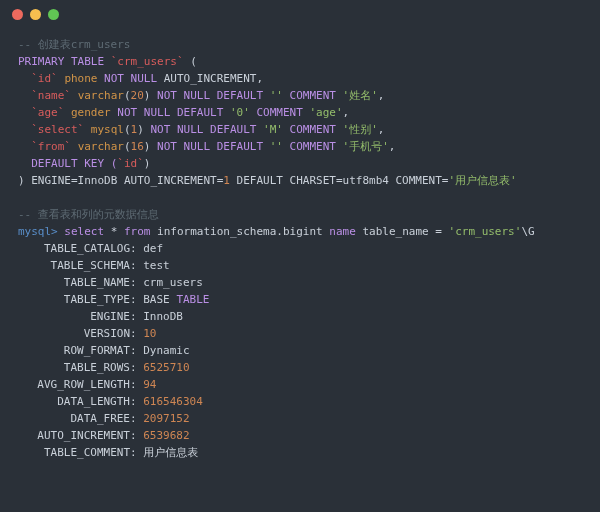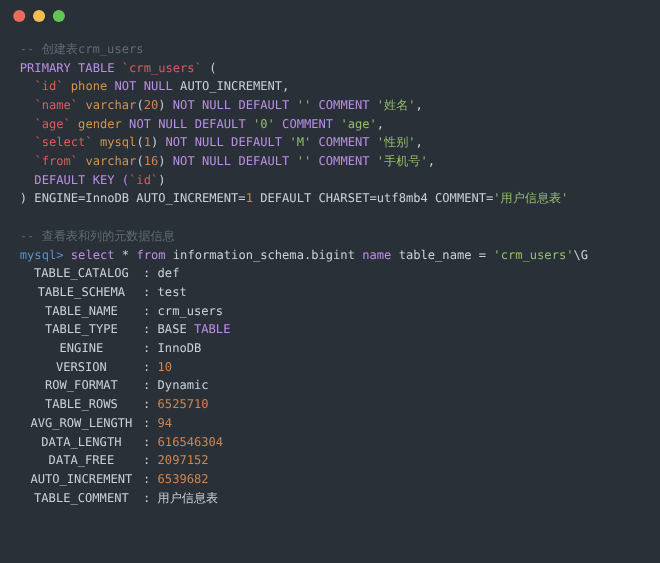--- a/index.html
+++ b/index.html
@@ -22,21 +22,21 @@
   .cm{color:#5e6b74}     
   .kw{color:#ba8fe5}     
   .bt{color:#d75c5c}     
   .ty{color:#d19448}     
   .nm{color:#cf8653}     
   .st{color:#94bd6b}     
   .pl{color:#c9d0d9}     
   .pr{color:#598ec9}
   .hl{color:#cf8653}     
   .row{display:block}
-  .lbl{display:inline-block;width:112px;text-align:center;color:#c9d0d9}
+  .lbl{display:inline-block;width:112px;text-align:right;color:#c9d0d9}
   .sep{color:#c9d0d9}
 </style>
 </head>
 <body>
 
 <div class="window">
   <div class="traffic">
     <div class="dot" style="background:#ed6a5e"></div>
     <div class="dot" style="background:#f5bf4f"></div>
     <div class="dot" style="background:#61c554"></div>

